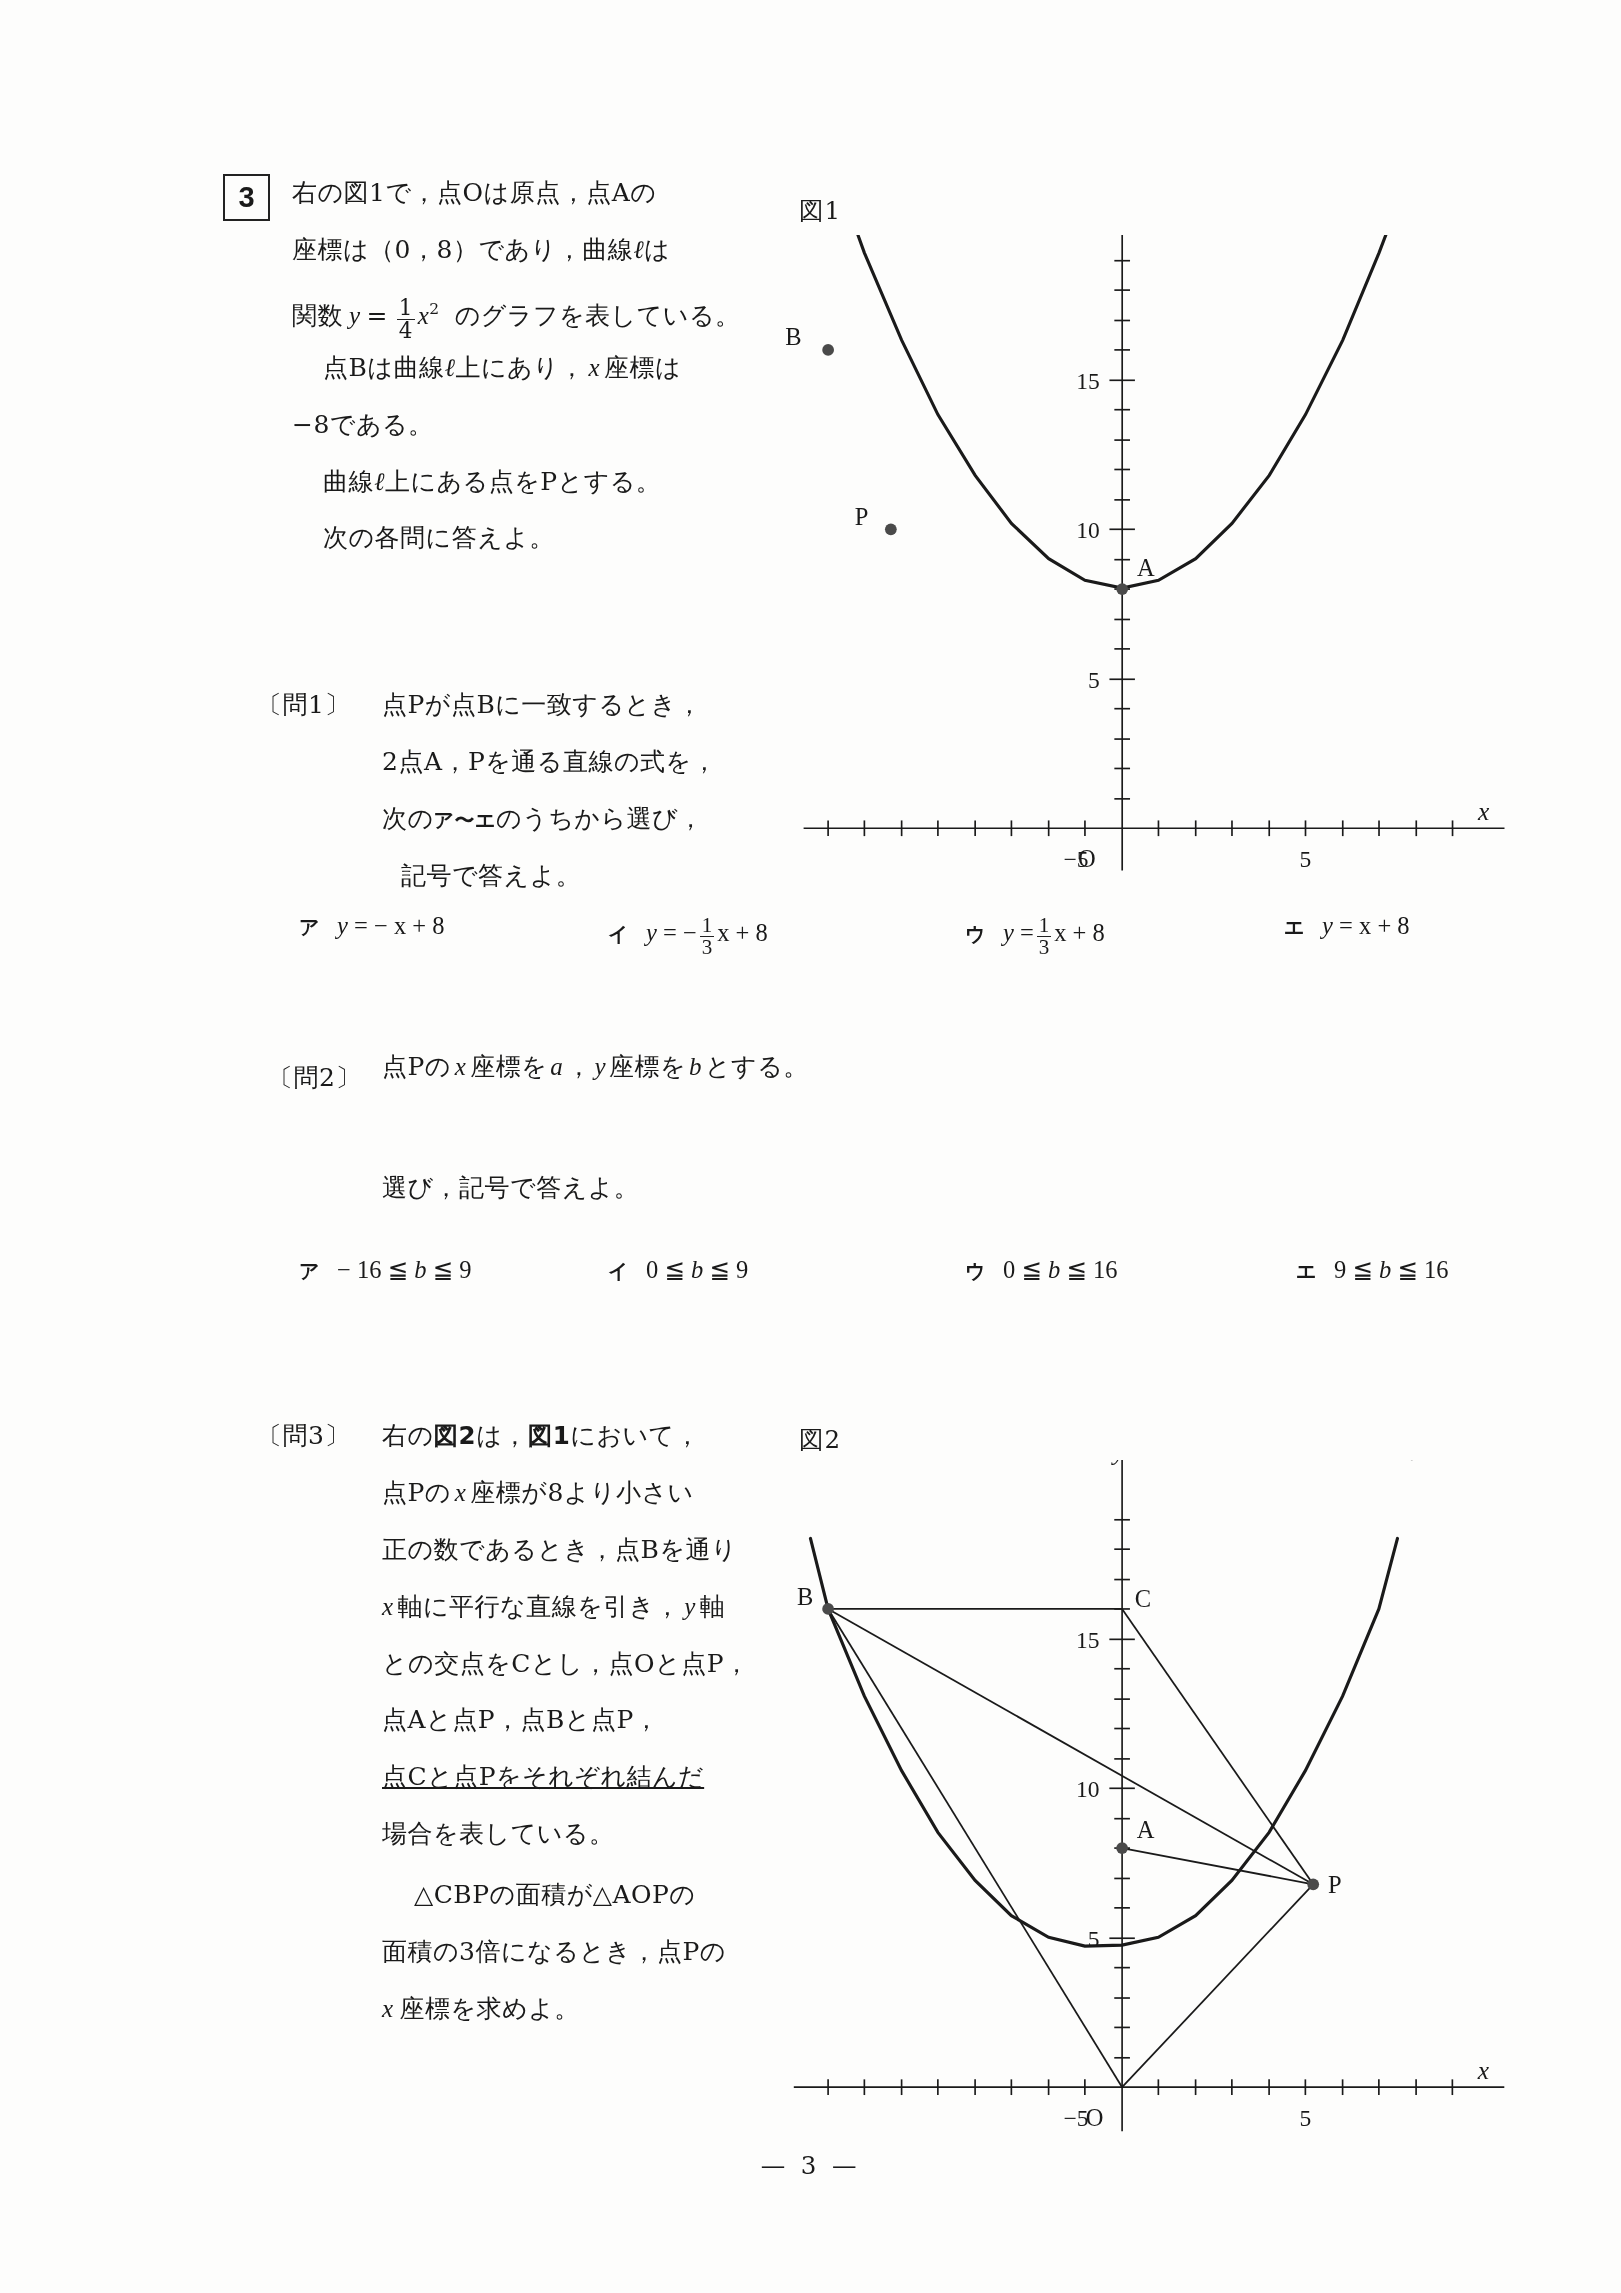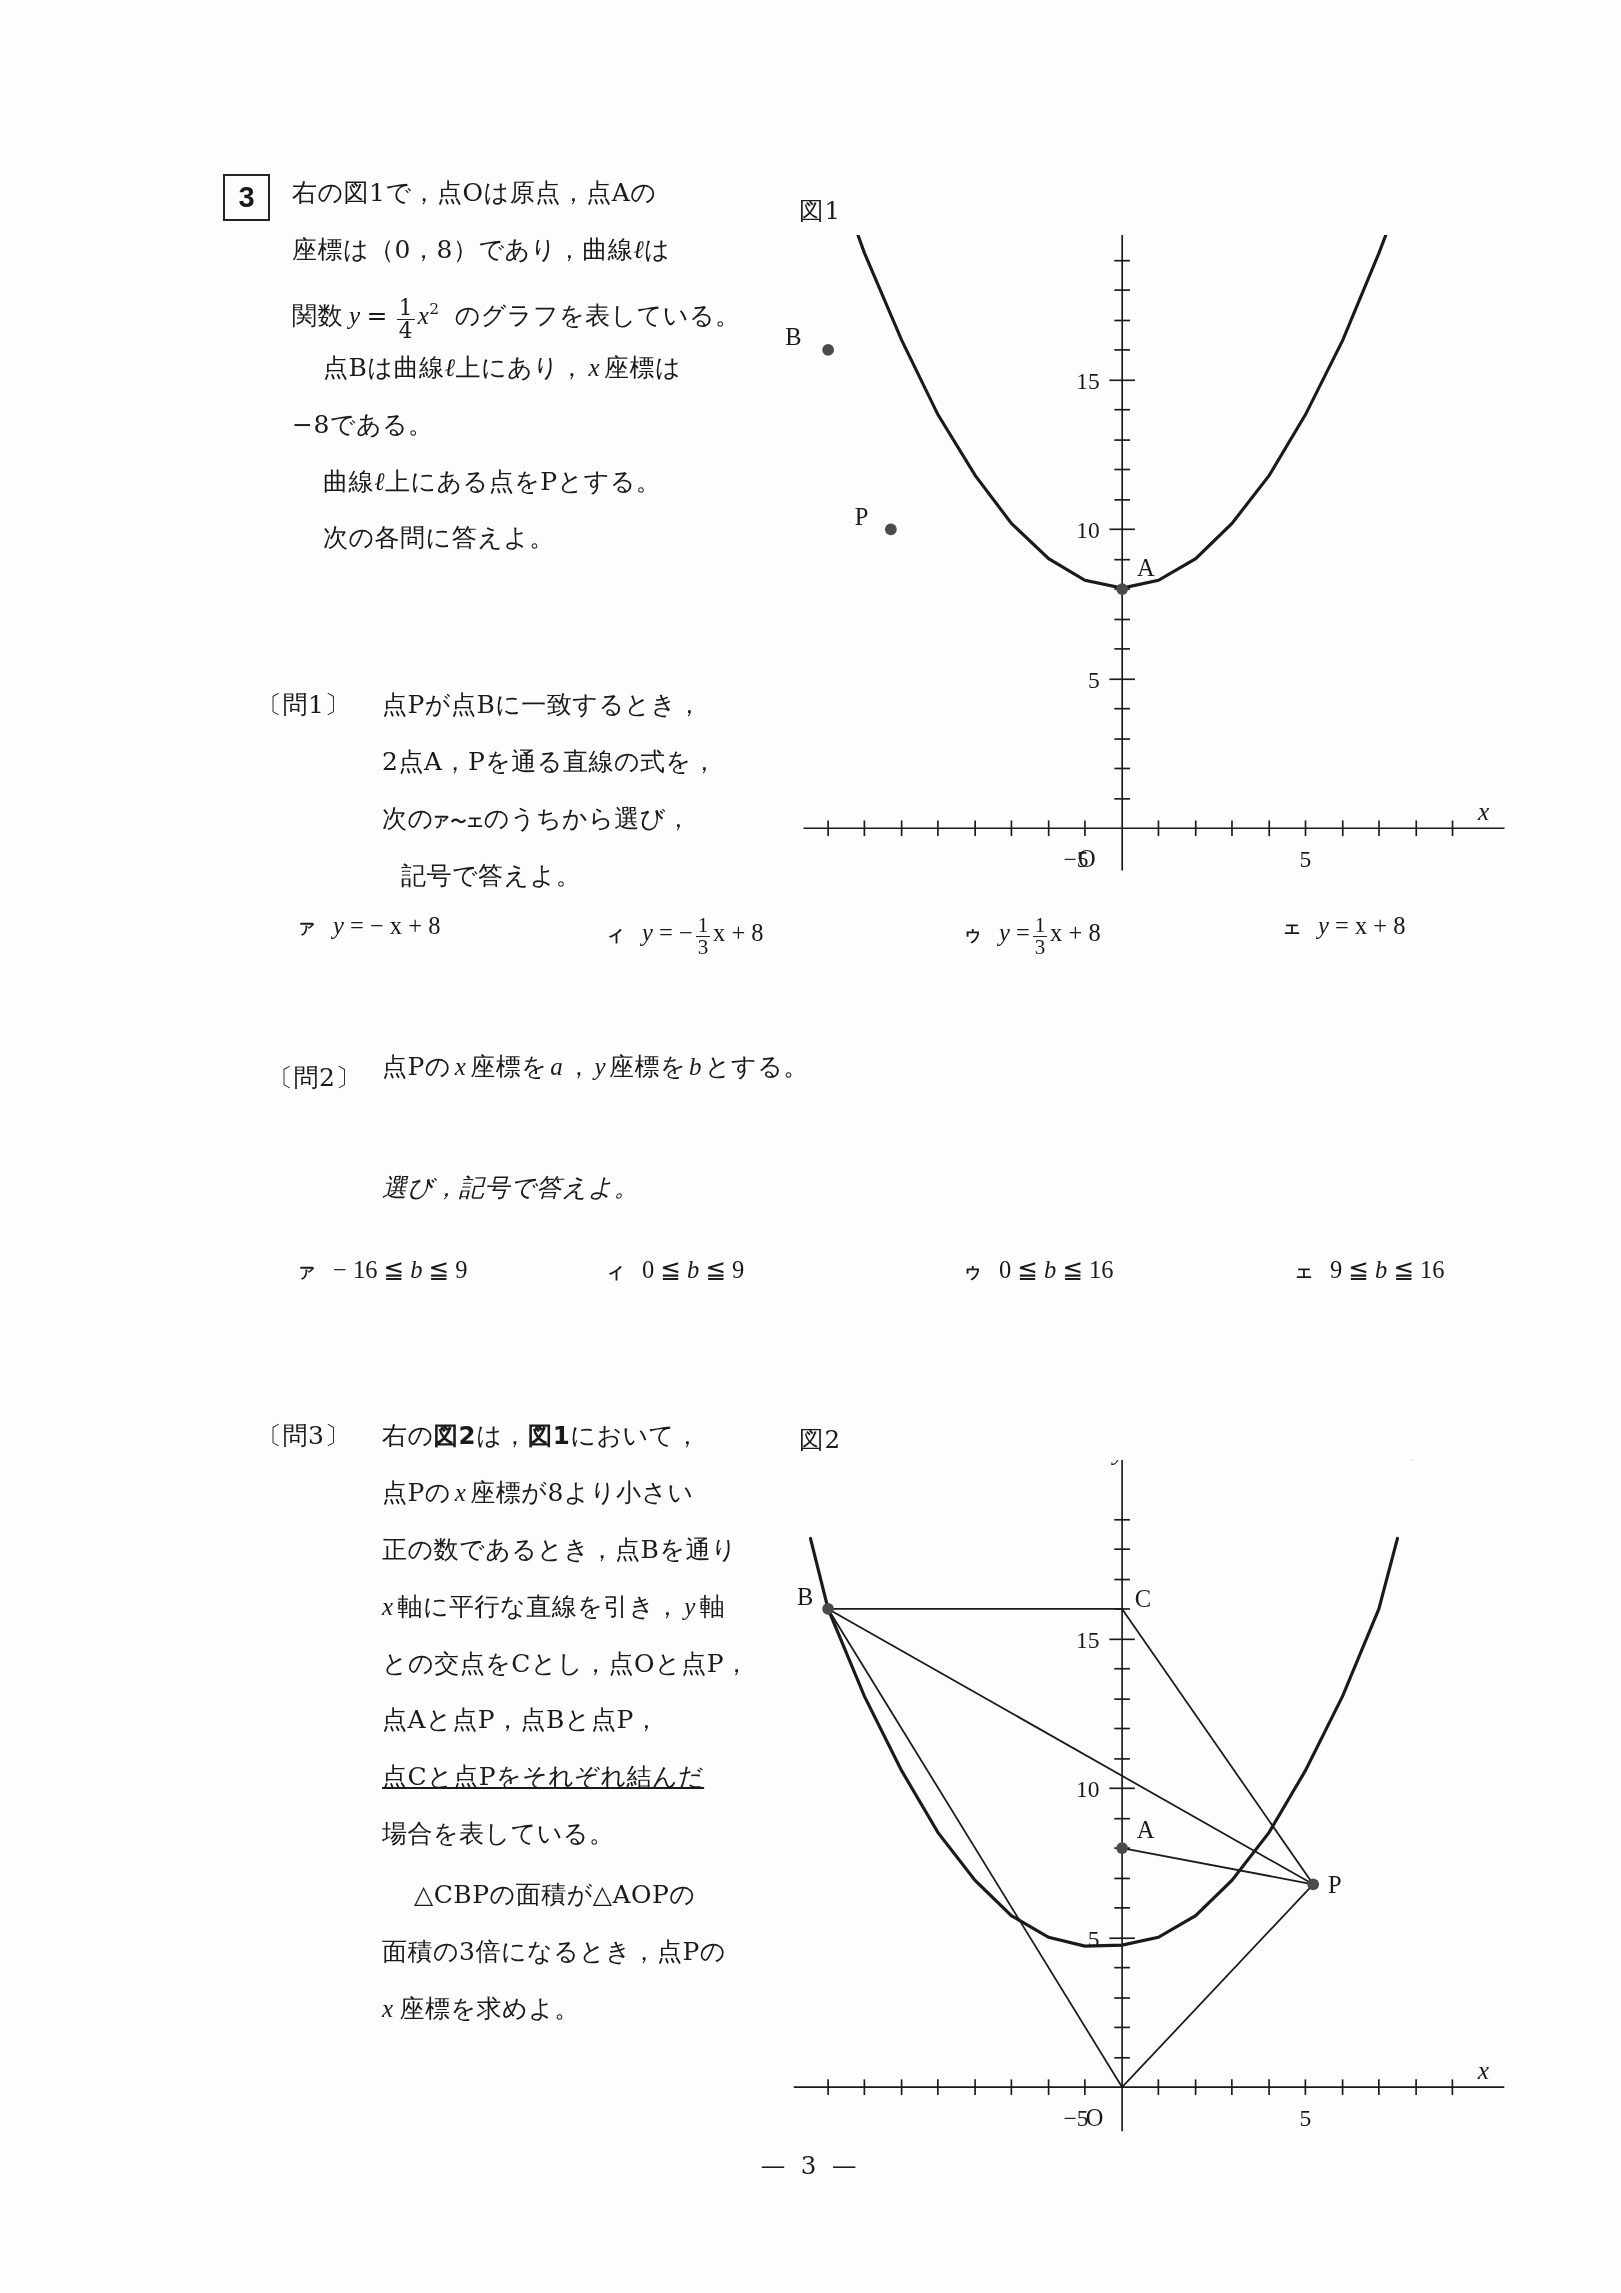--- a/index.html
+++ b/index.html
@@ -64,21 +64,21 @@
   }
   .frac .num { display: block; padding: 0 2px; }
   .frac .den { display: block; border-top: 1.4px solid #222; padding: 0 2px; }
 
   sup.sq { font-size: 0.62em; vertical-align: super; }
 
   
   .choice-label {
     font-family: "DejaVu Sans", sans-serif;
     font-weight: bold;
-    font-size: 16px;
+    font-size: 20px;
   }
   .choice {
     position: absolute;
     font-size: 24.5px;
     white-space: nowrap;
   }
   .choice .expr { margin-left: 17.6px; }
 
   
   .fig-cap {
@@ -160,21 +160,21 @@
   <div class="choice" style="left:1284px; top:912px;">
     <span class="choice-label">エ</span><span class="expr"><span class="mi">y</span> <span>= x + 8</span></span>
   </div>
 
   <div class="line jp" style="left:268px; top:1054px;margin-top:11px;">〔問2〕</div>
   <div class="line jp" style="left:382px; top:1054px;">
     <span>点Pの</span><span class="mi" style="margin:0 3.9px">x</span><span>座標を</span><span class="mi" style="margin:0 2.9px">a</span><span>，</span><span class="mi" style="margin:0 2.9px">y</span><span>座標を</span><span class="mi" style="margin:0 2.9px">b</span><span>とする。</span>
   </div>
 
 
-  <div class="line jp" style="left:382px; top:1175px;font-style:italic;">選び，記号で答えよ。</div>
+  <div class="line jp" style="left:382px; top:1175px;">選び，記号で答えよ。</div>
 
   <div class="choice" style="left:299px; top:1255px;">
     <span class="choice-label">ア</span><span class="expr"><span>− 16 ≦</span> <span class="mi">b</span> <span>≦ 9</span></span>
   </div>
 
   <div class="choice" style="left:608px; top:1255px;">
     <span class="choice-label">イ</span><span class="expr"><span>0 ≦</span> <span class="mi">b</span> <span>≦ 9</span></span>
   </div>
 
   <div class="choice" style="left:965px; top:1255px;">

